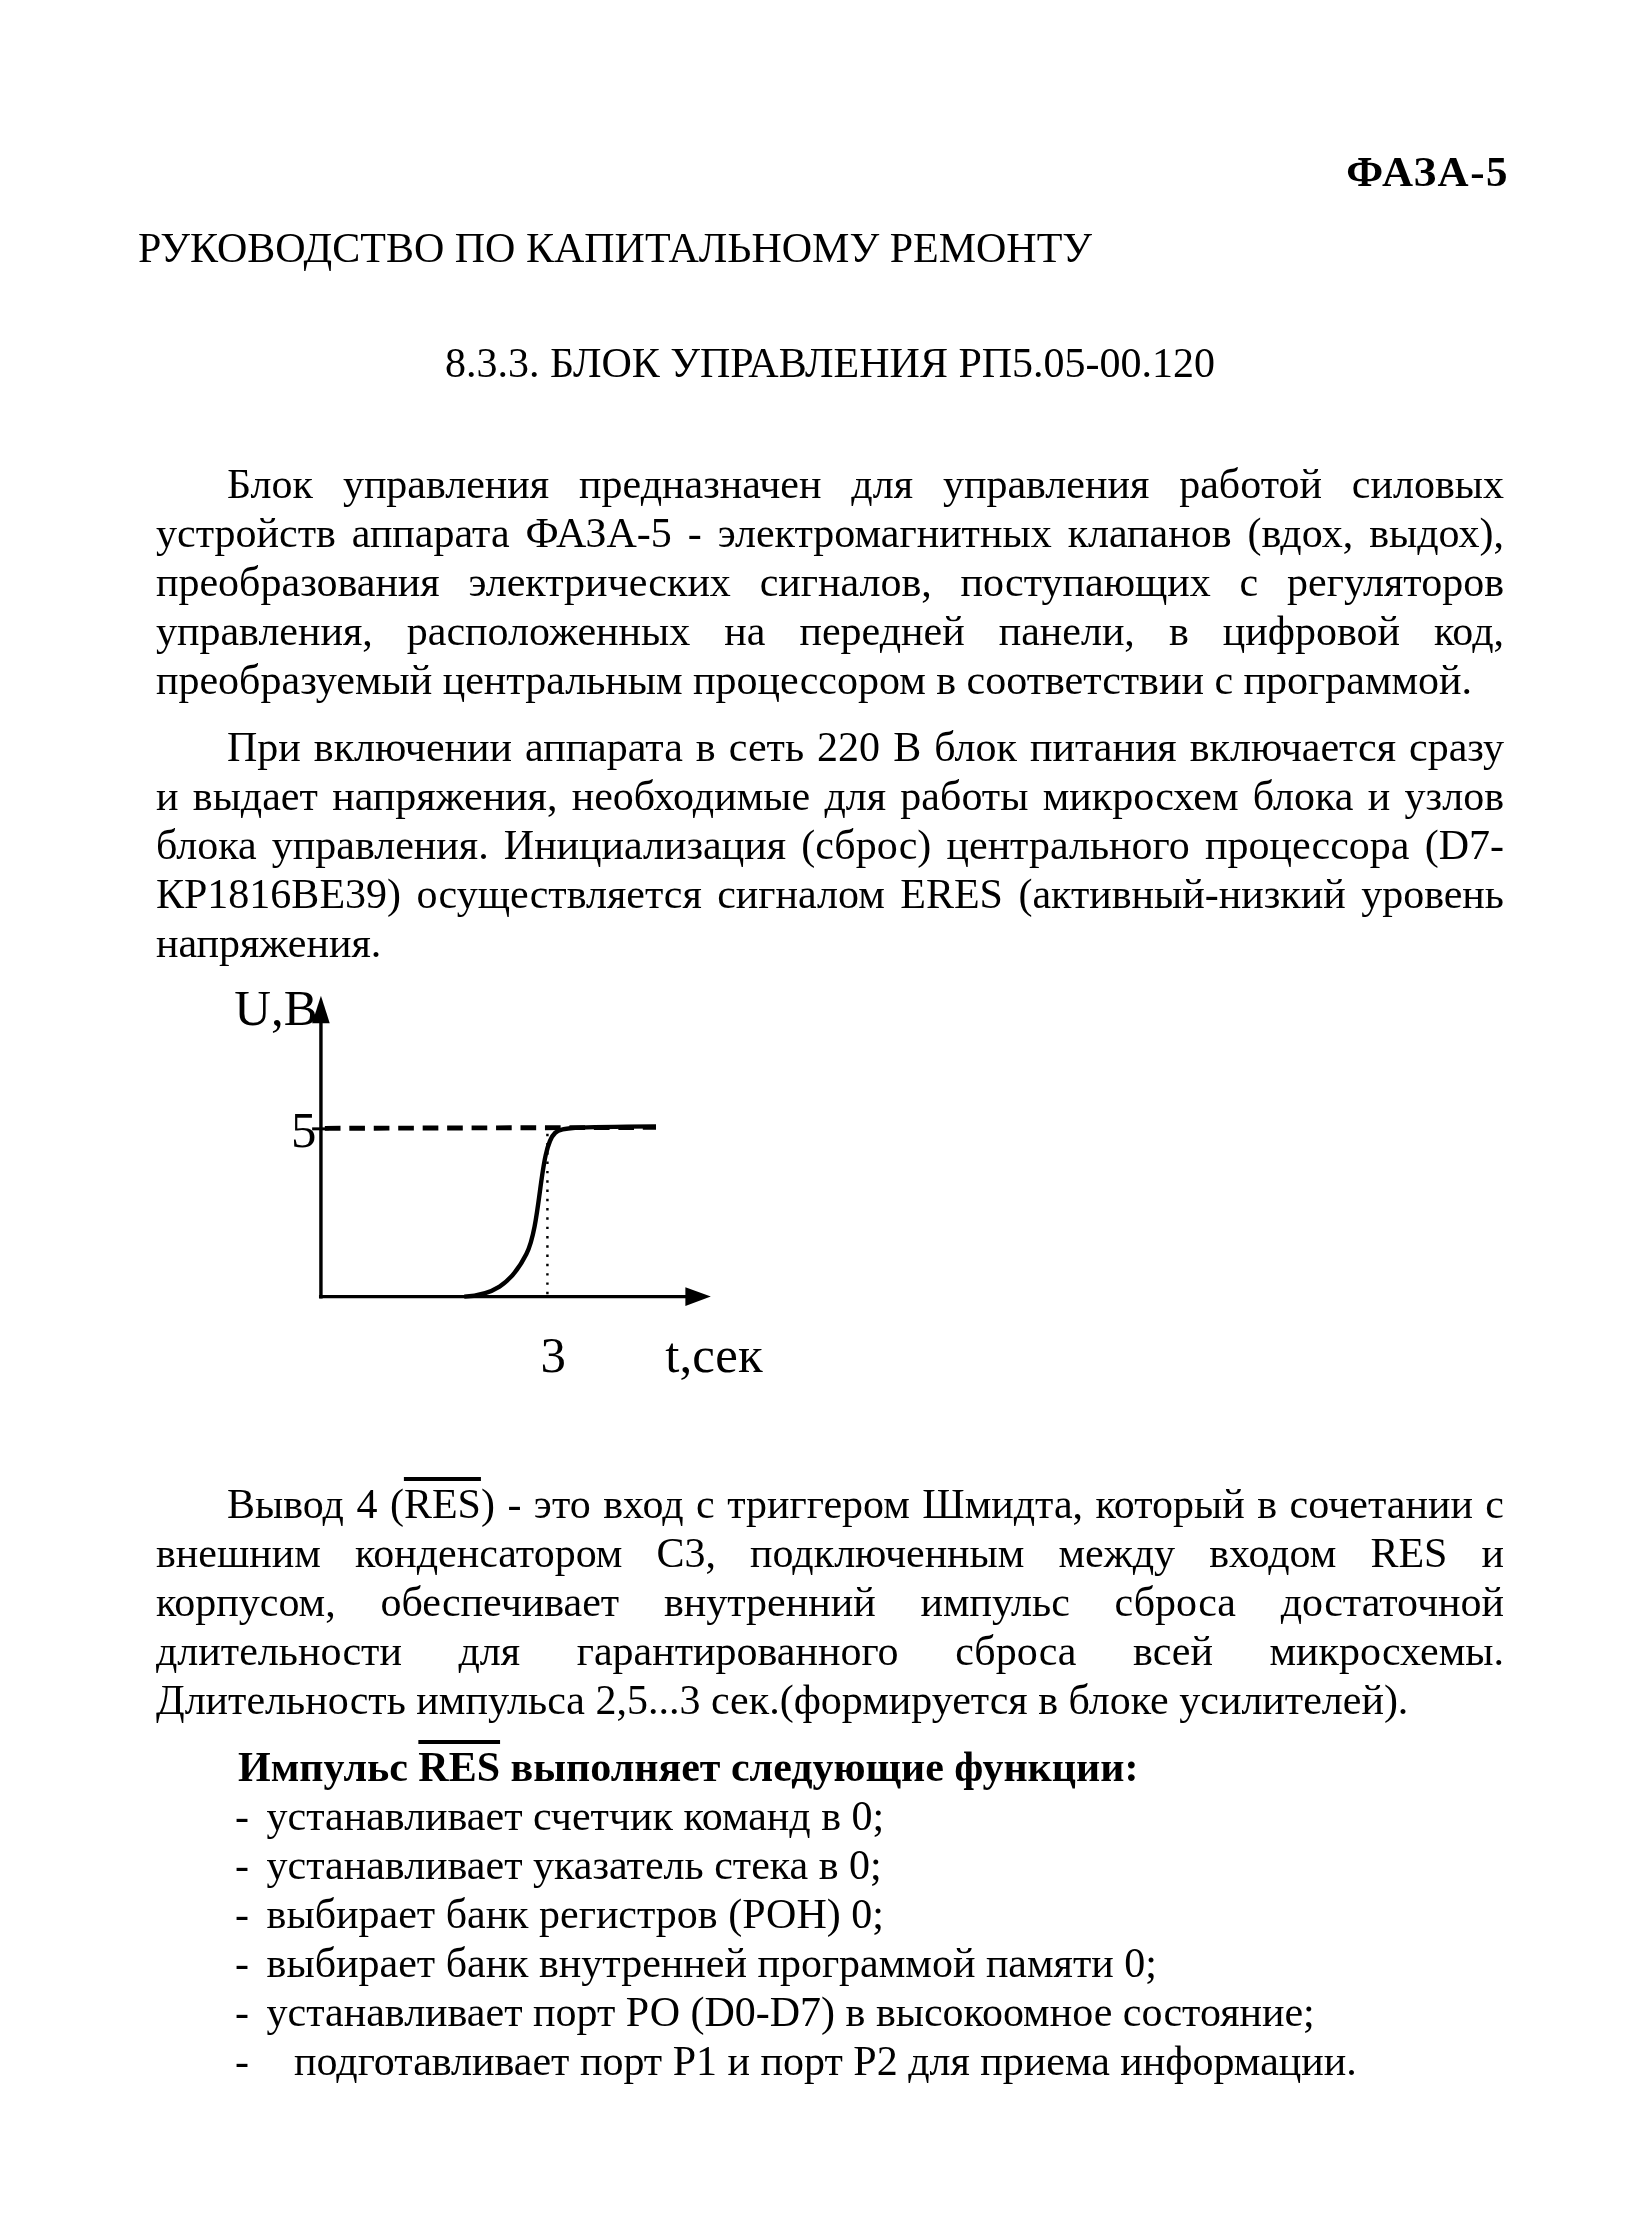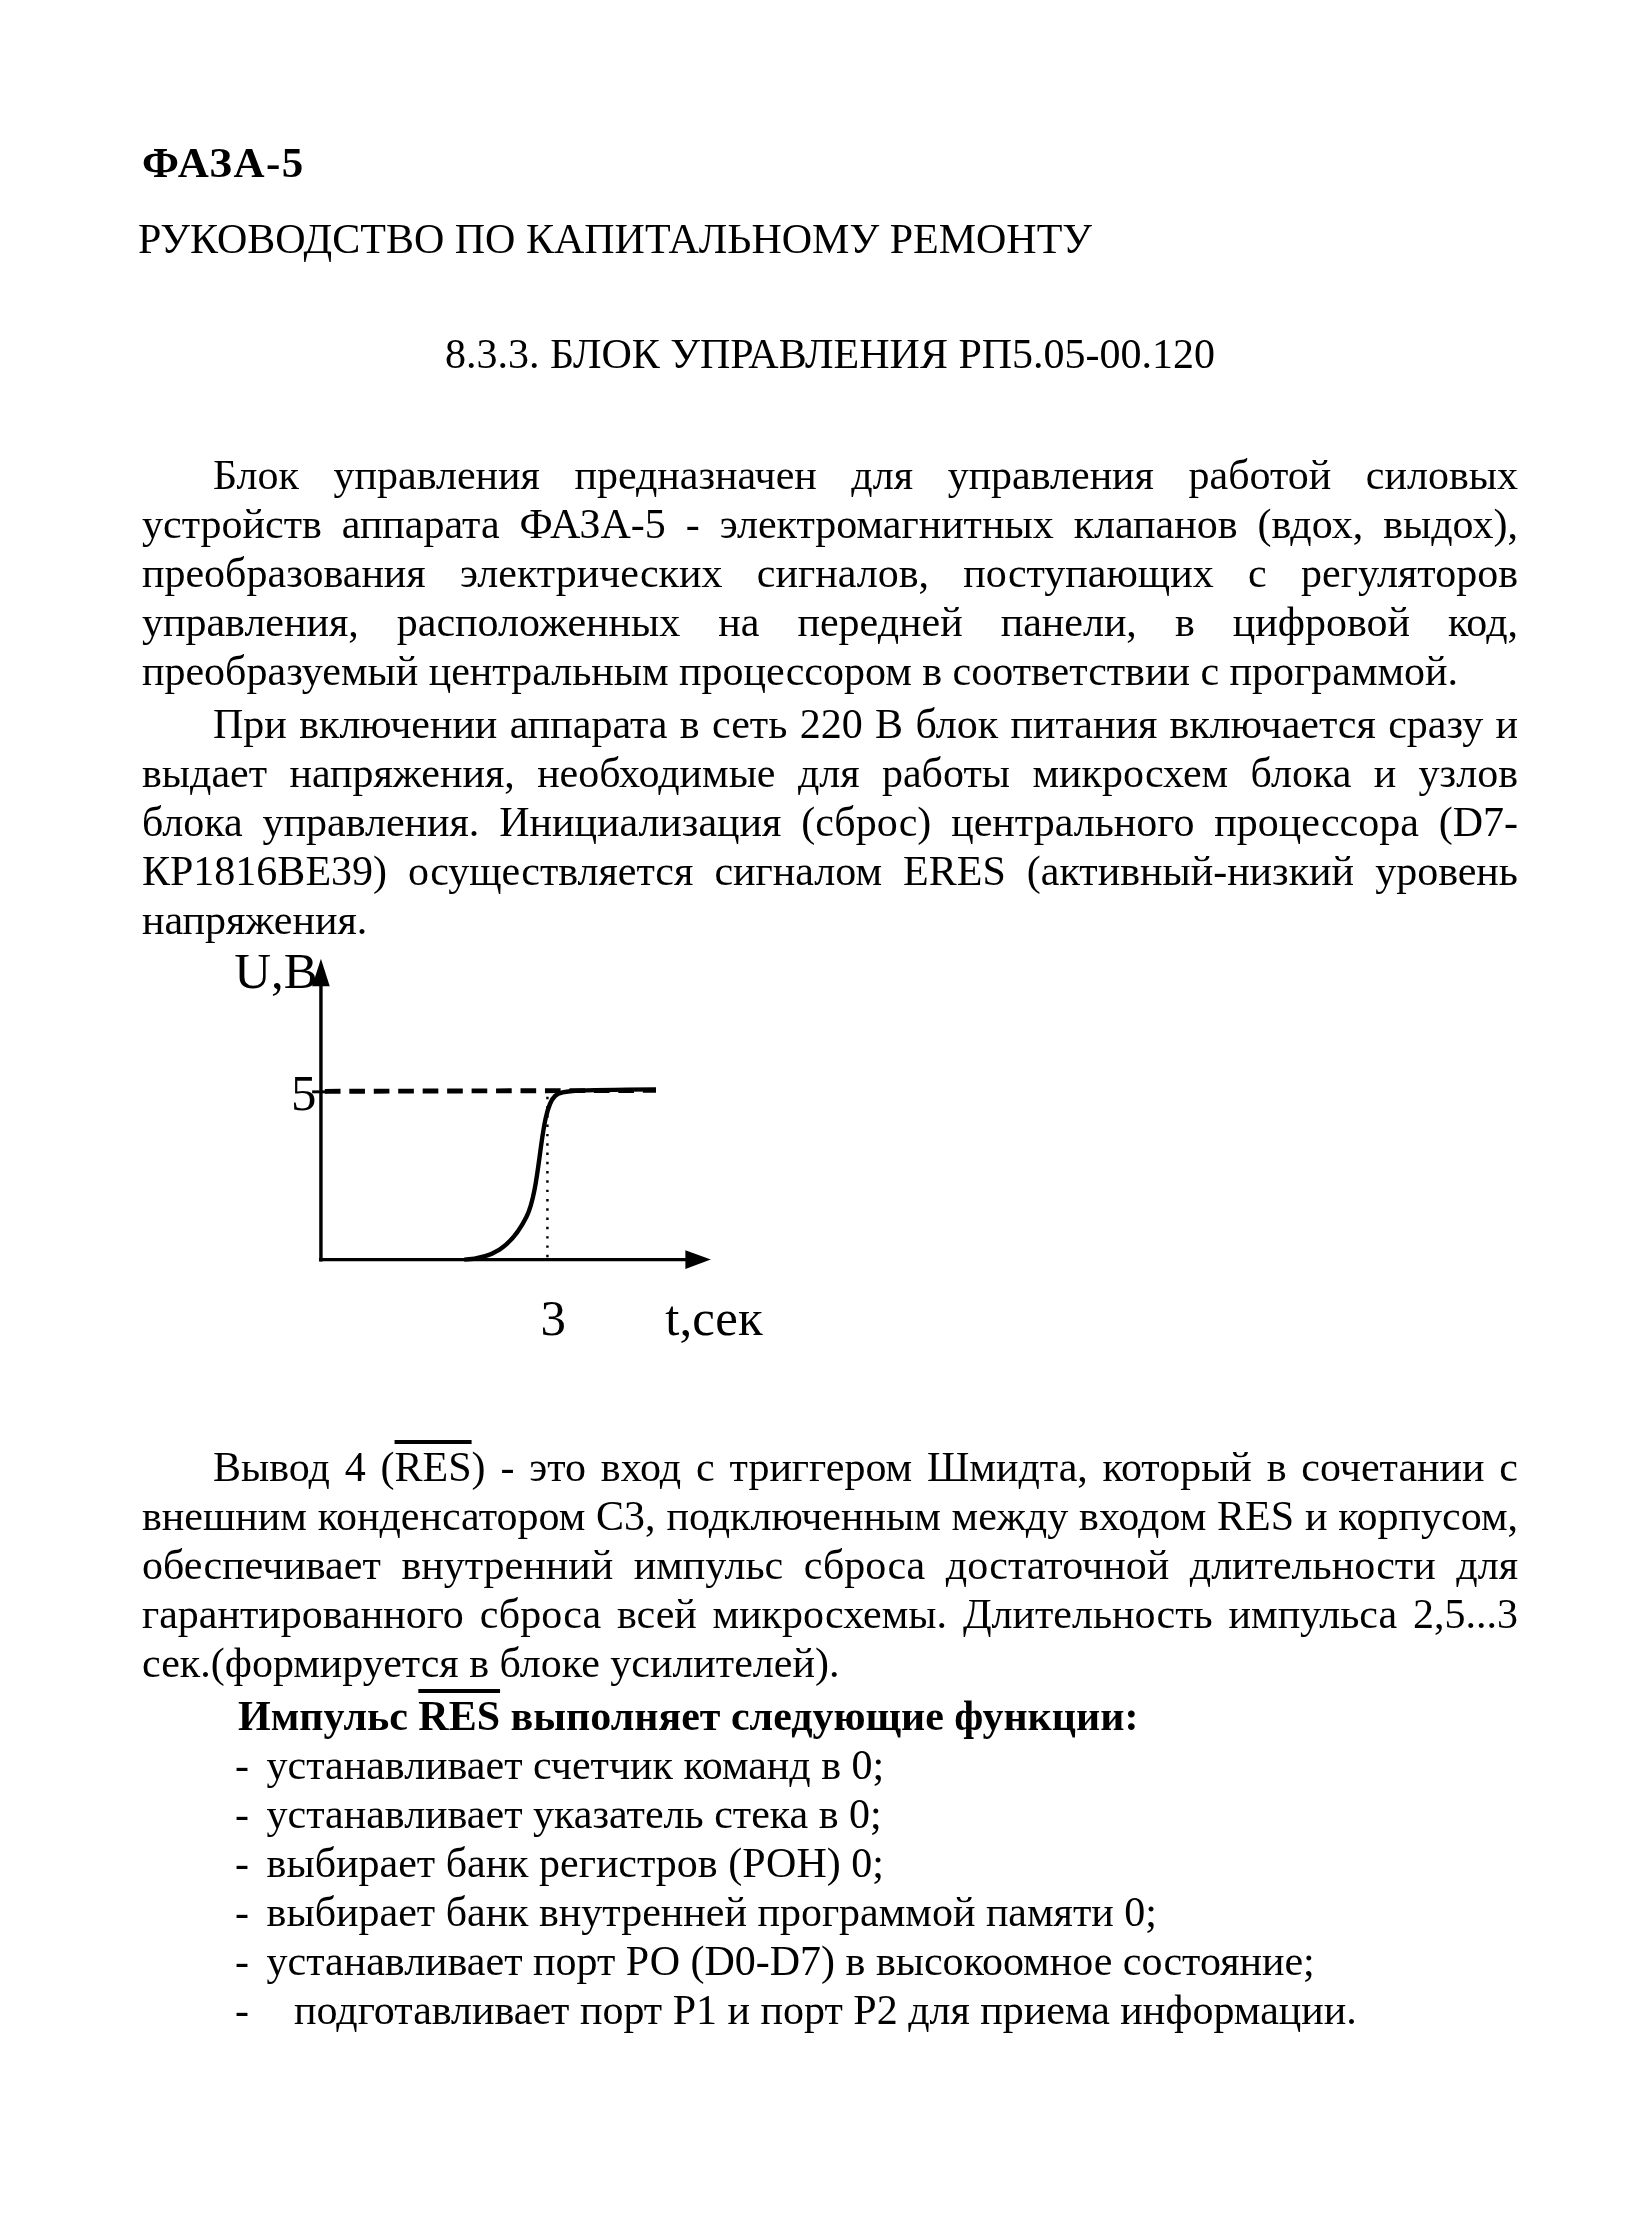--- a/index.html
+++ b/index.html
@@ -10,43 +10,43 @@
     box-sizing: border-box;
     padding: 134px 122px 0 138px;
     background: #ffffff;
     color: #000000;
     font-family: "Liberation Serif", serif;
     font-size: 42px;
     line-height: 49px;
     overflow: hidden;
   }
   .doc-title {
-    margin: 4px;
+    margin: 13px;
     font-size: 43px;
     line-height: 49px;
     font-weight: 700;
     letter-spacing: 1.5px;
-    text-align: left;
+    text-align: right;
   }
   .doc-subtitle {
     margin: 28px 0 0 0;
     font-size: 42px;
     line-height: 49px;
     font-weight: 400;
     text-align: left;
   }
   .section-heading {
     margin: 66px 0 0 0;
     font-size: 42px;
     line-height: 49px;
     font-weight: 400;
     text-align: center;
   }
   .body-par {
-    margin: 4px;
+    margin: 18px;
     text-align: justify;
     text-indent: 71px;
   }
   .par-intro { margin-top: 72px; }
   .par-res { margin-top: 88px; }
   .chart-figure {
     margin: 0 0 0 67px;
     width: 587px;
     height: 406px;
   }

